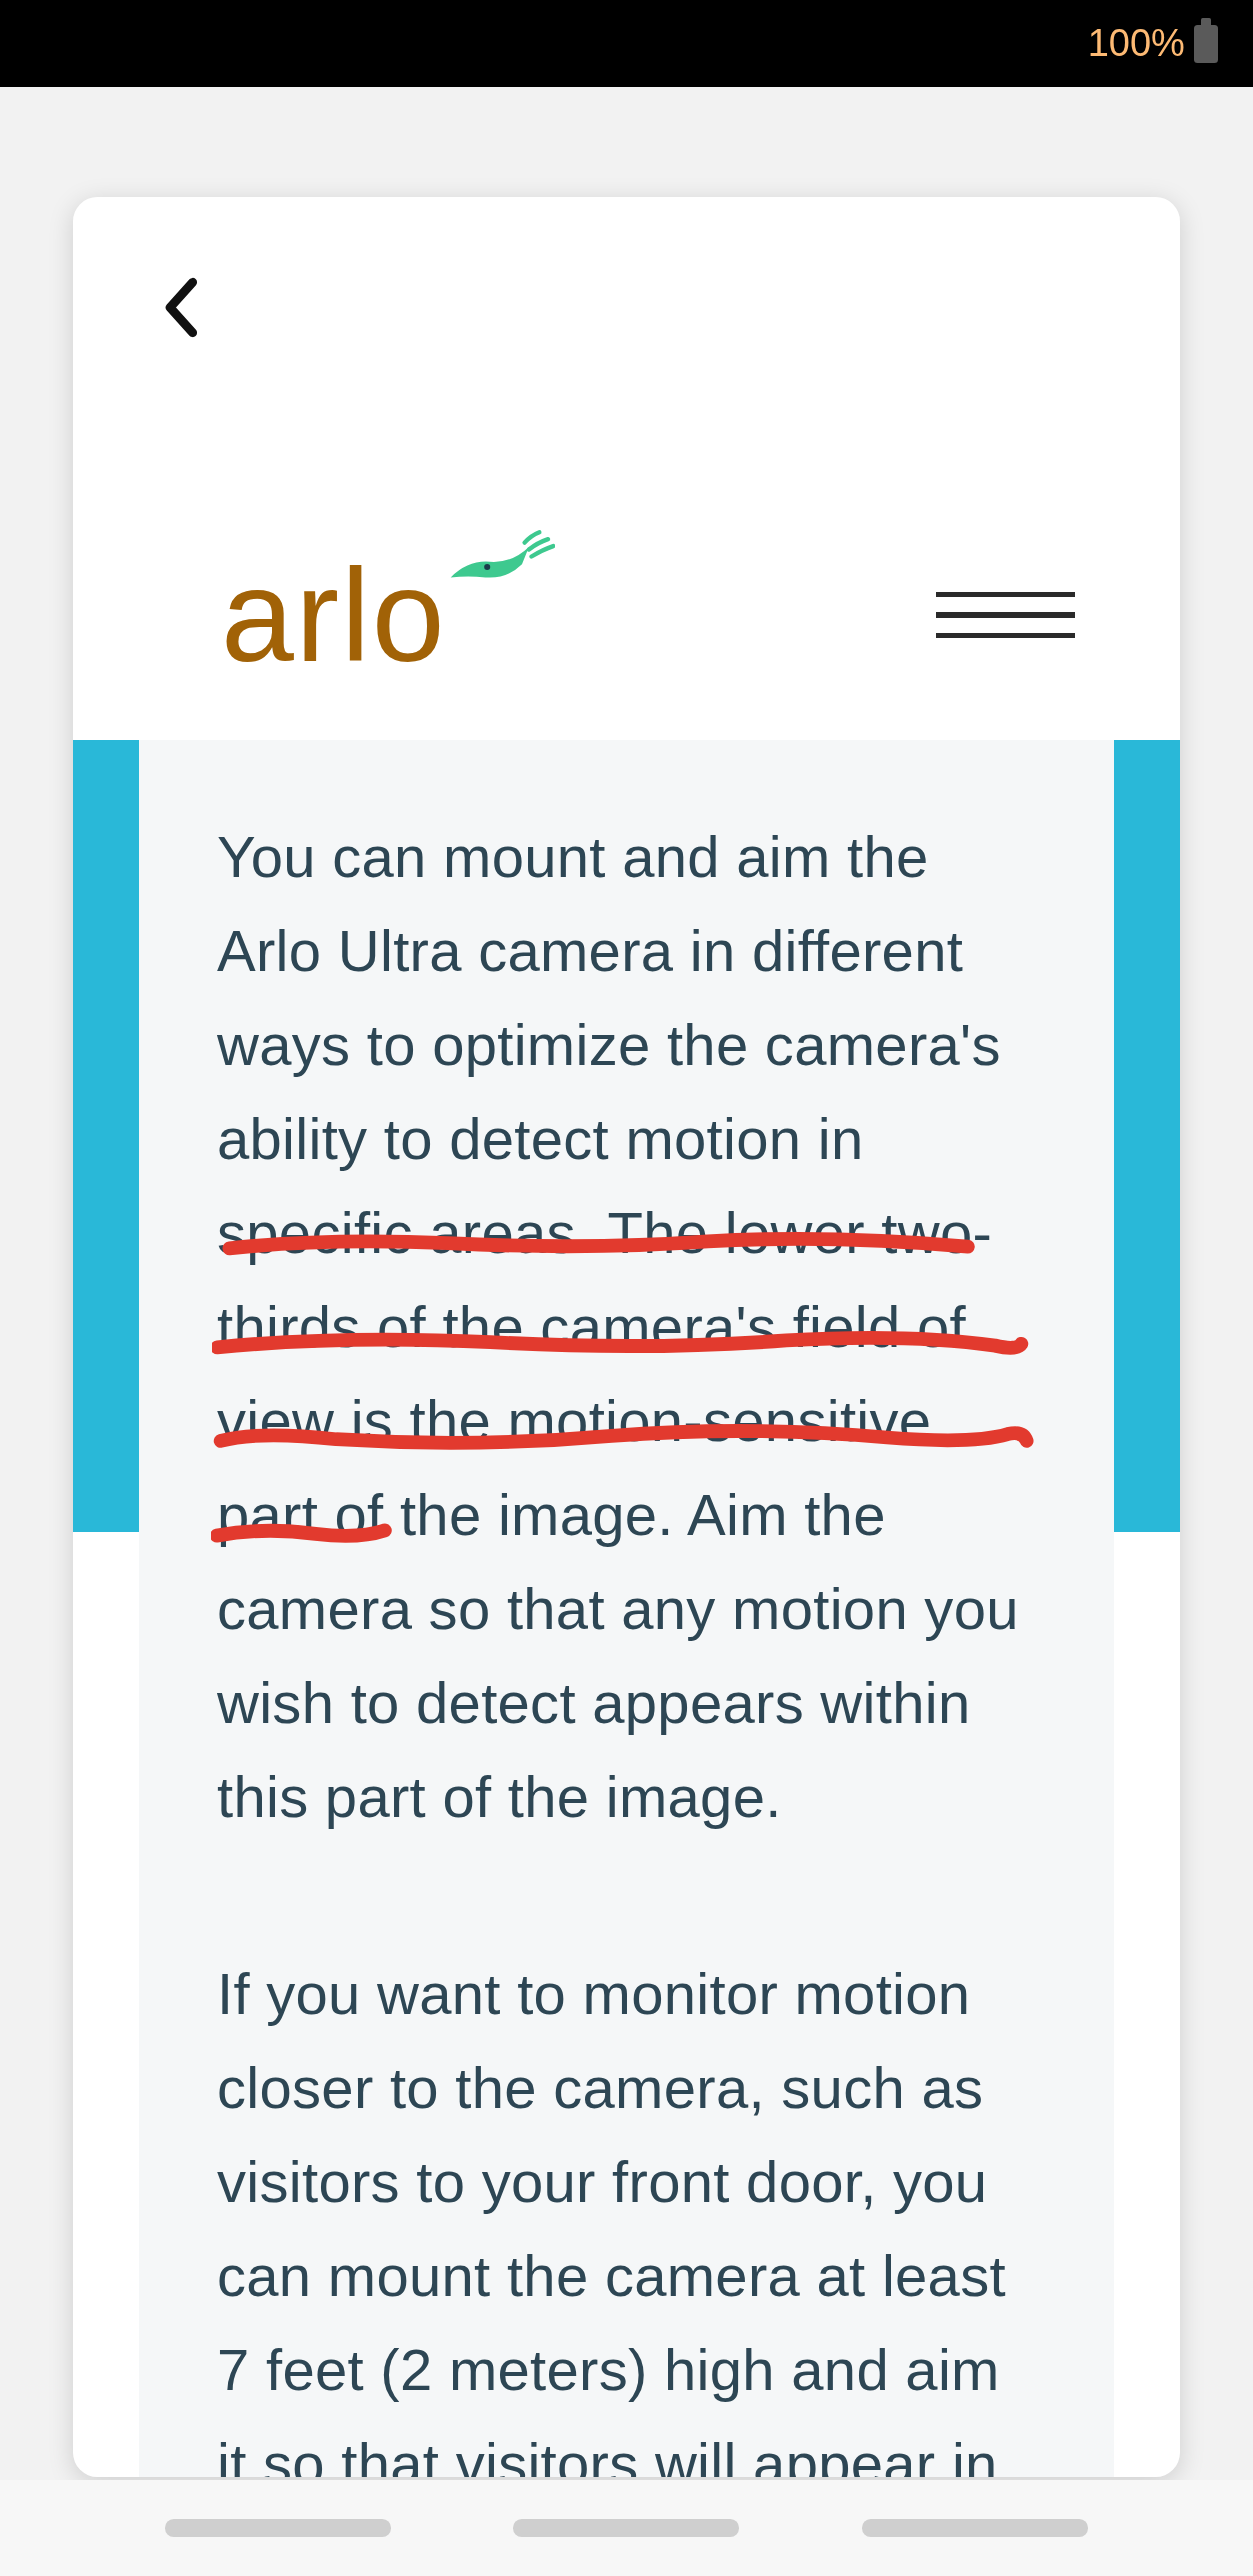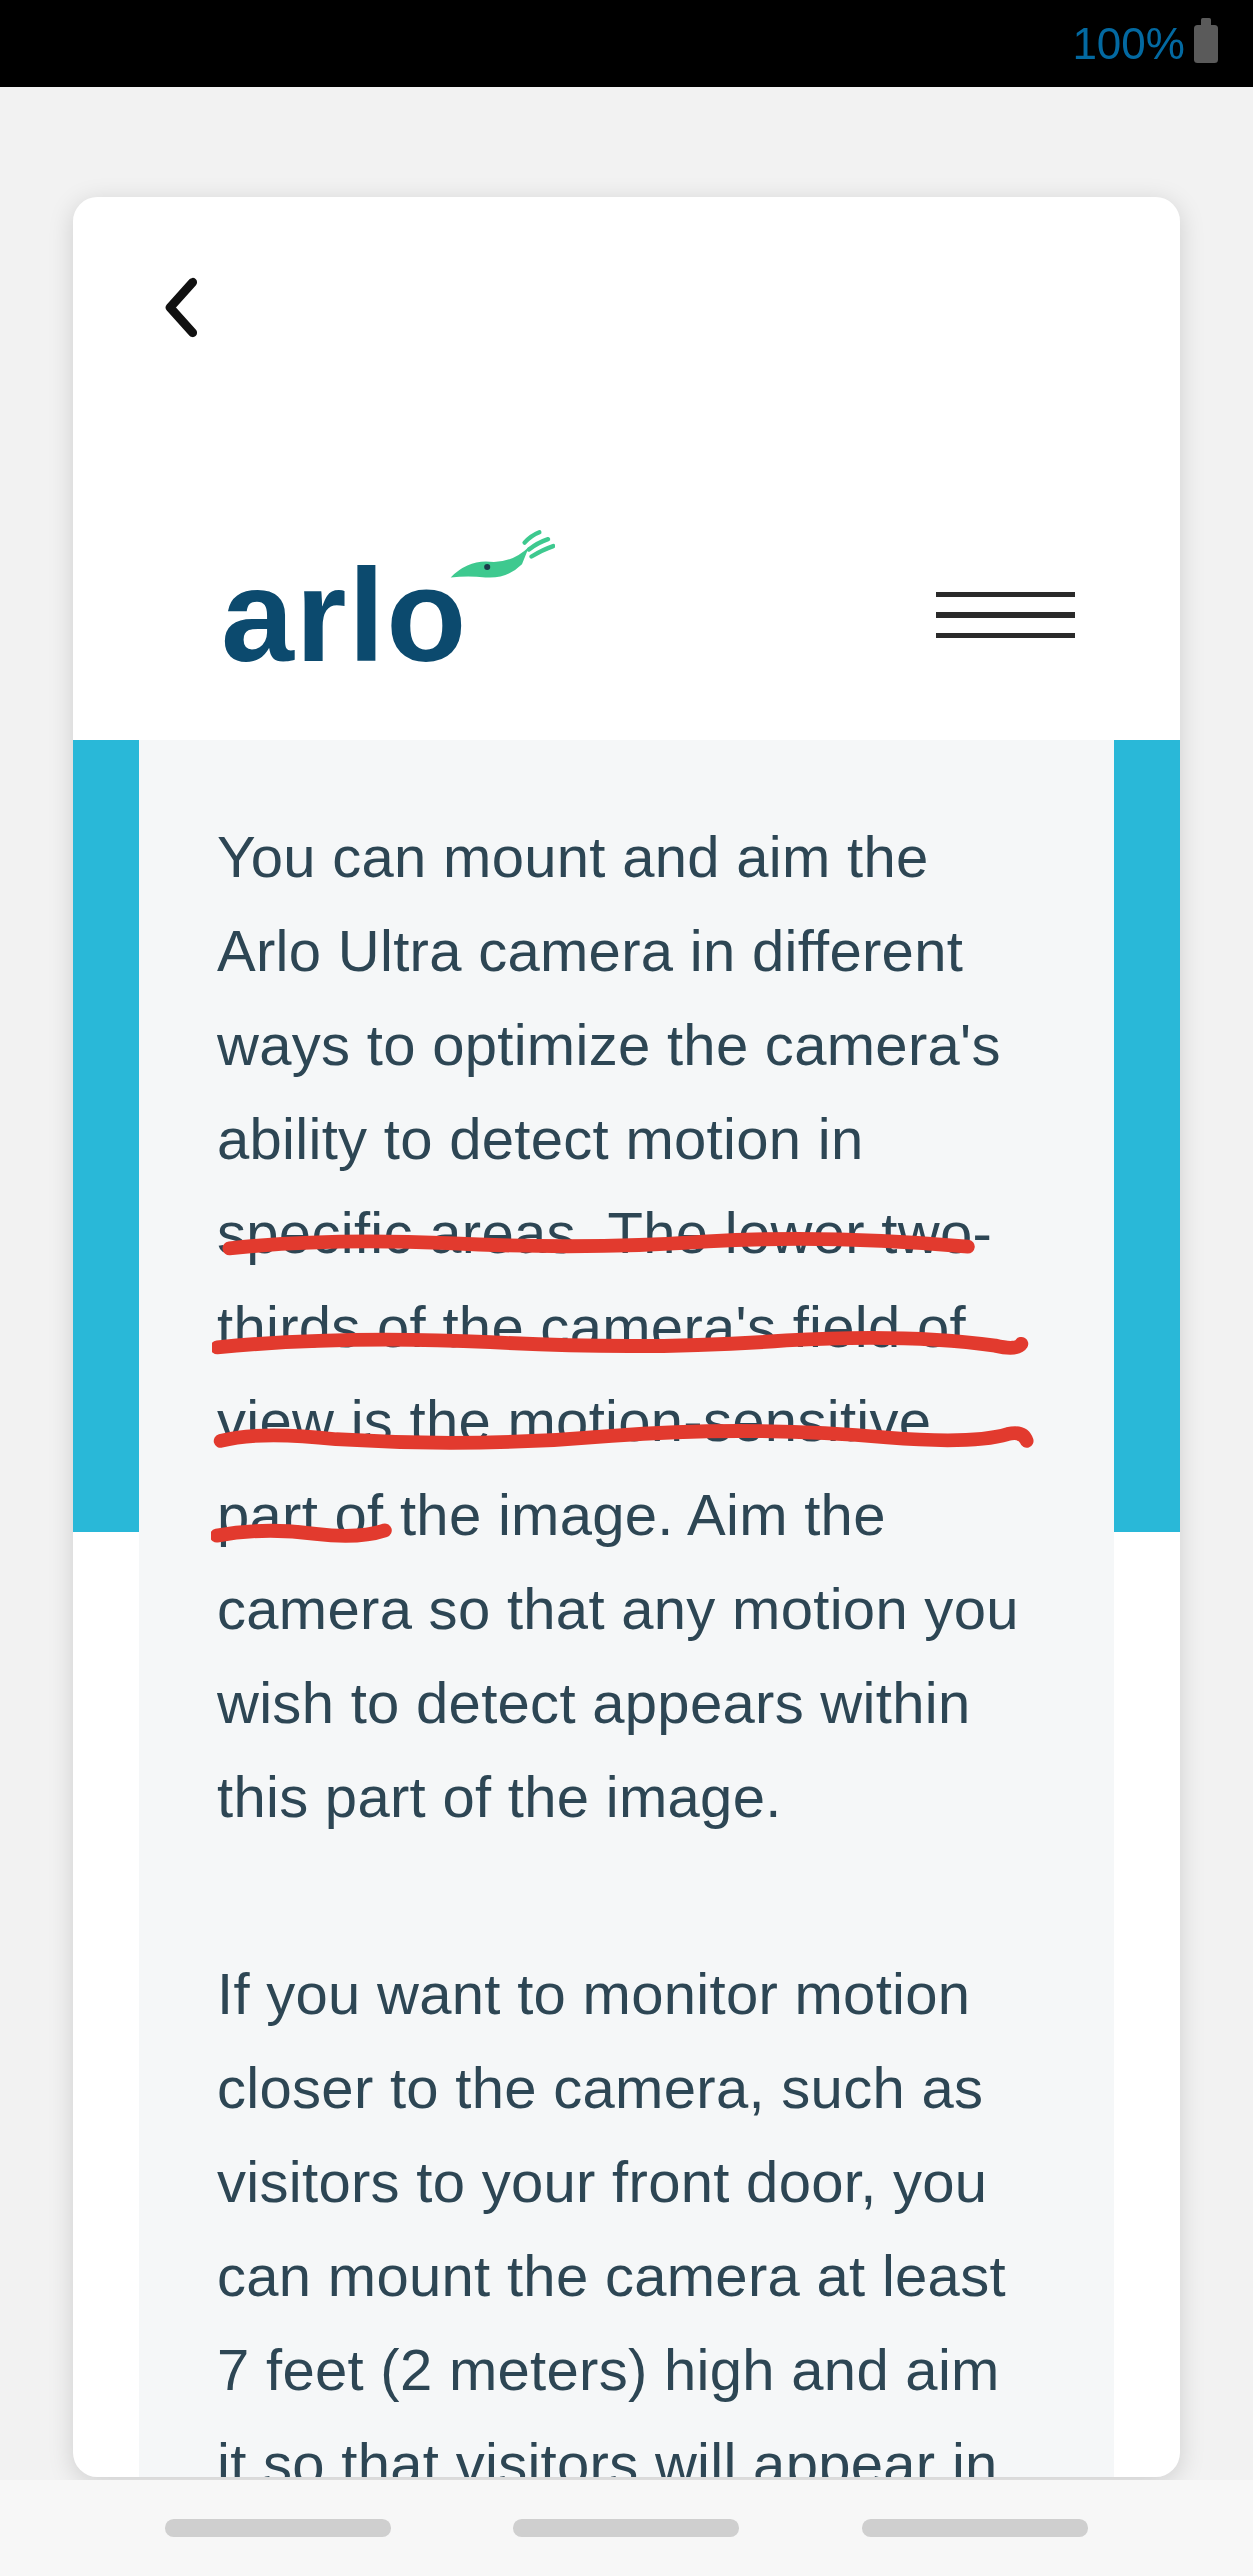--- a/index.html
+++ b/index.html
@@ -13,22 +13,22 @@
     }
     
     .status-bar {
       width: 100%;
       height: 87px;
       background: #000;
       display: flex;
       justify-content: flex-end;
       align-items: center;
       padding-right: 35px;
-      color: #0369a1;
-      font-size: 44px;
+      color: #fdba74;
+      font-size: 38px;
       gap: 8.7px;
     }
     .battery-icon {
       width: 24.4px;
       height: 38px;
       background: #5a5a5a;
       border-radius: 3.5px;
       position: relative;
     }
     .battery-icon::before {
@@ -81,22 +81,22 @@
       justify-content: space-between;
       padding: 0 96px 0 148px;
     }
     .logo {
       display: flex;
       align-items: flex-start;
       position: relative;
     }
     .logo-text {
       font-size: 131px;
-      color: #0c4a6e;
-      font-weight: 700;
+      color: #a16207;
+      font-weight: 400;
       letter-spacing: 1.7px;
       line-height: 1;
       font-family: Helvetica, Arial, sans-serif;
     }
     .hummingbird {
       position: absolute;
       top: -24.4px;
       left: 221px;
       width: 113px;
       height: 70px;

